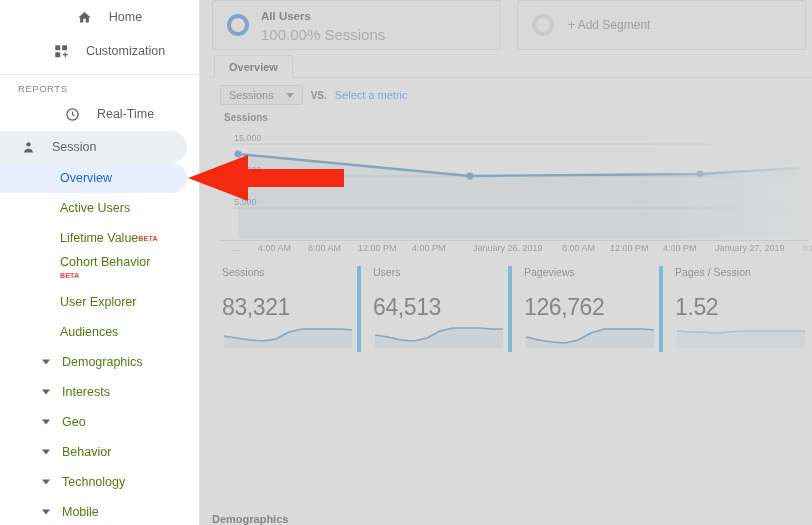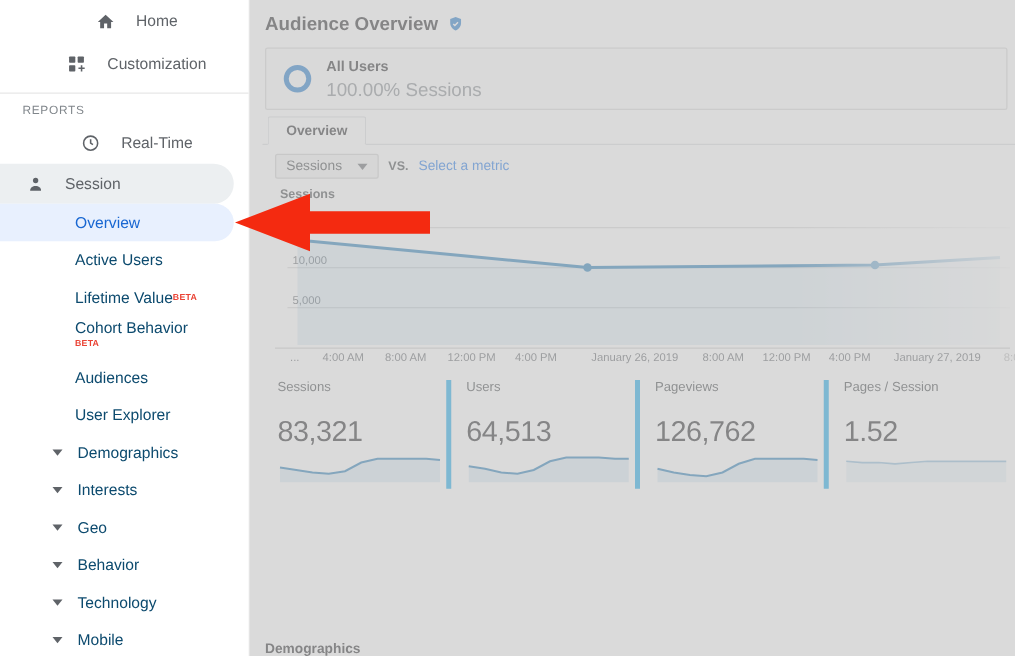--- a/index.html
+++ b/index.html
@@ -66,21 +66,21 @@
 
   .sub-row {
     display: flex; align-items: center;
     height: 30px;
     padding-left: 60px;
     font-size: 12.5px;
     color: #5f6368;
     position: relative;
     white-space: nowrap;
   }
-  .sub-lbl { font-size: 12.5px; color: #0c4a6e; }
+  .sub-lbl { font-size: 12.5px; color: #4d7c0f; }
 
   .beta-sup {
     color: #ea4335;
     font-size: 7px;
     font-weight: bold;
     vertical-align: super;
     letter-spacing: .2px;
   }
   .beta-below {
     position: absolute;
@@ -321,25 +321,25 @@
       <span class="sub-lbl">Lifetime Value</span>
         <span class="beta-sup">BETA</span>
     </div>
 
     <div class="sub-row two-line" style="height:34px;">
       <span class="sub-lbl">Cohort Behavior</span>
       <span class="beta-below">BETA</span>
     </div>
 
     <div class="sub-row">
+      <span class="sub-lbl">User Explorer</span>
+    </div>
+
+    <div class="sub-row">
       <span class="sub-lbl">Audiences</span>
-    </div>
-
-    <div class="sub-row">
-      <span class="sub-lbl">User Explorer</span>
     </div>
 
     <div class="sub-row caret-row">
       <span class="caret"></span>
       <span class="sub-lbl">Demographics</span>
     </div>
     <div class="sub-row caret-row">
       <span class="caret"></span>
       <span class="sub-lbl">Interests</span>
     </div>
@@ -357,37 +357,32 @@
     </div>
     <div class="sub-row caret-row">
       <span class="caret"></span>
       <span class="sub-lbl">Mobile</span>
     </div>
   </div>
 
   <div id="main">
     <div id="main-inner">
 
-      <div class="page-title-bar">
-        <span class="page-title">Audience Overview</span>
-        <span class="shield-ico">
-          <svg width="13" height="14" viewBox="0 0 24 24">
-            <path d="M12 2l8 3v6c0 5-3.4 9.4-8 11-4.6-1.6-8-6-8-11V5z" fill="#1a73c8"></path>
-            <path d="M8.5 12.2l2.4 2.4 4.6-4.8" fill="none" stroke="#ffffff" stroke-width="2.1"></path>
-          </svg>
-        </span>
-      </div>
 
       <div class="seg-bar">
         <div class="seg-box">
           <span class="donut"></span>
           <span class="seg-text">
             <span class="seg-name">All Users</span><br>
             <span class="seg-sub">100.00% Sessions</span>
           </span>
+        </div>
+        <div class="seg-box">
+          <span class="donut donut-empty"></span>
+          <span class="seg-add">+ Add Segment</span>
         </div>
       </div>
 
       <div class="tab-bar">
         <div class="tab">
           <span>Overview</span>
         </div>
       </div>
 
       <div class="metric-bar">

